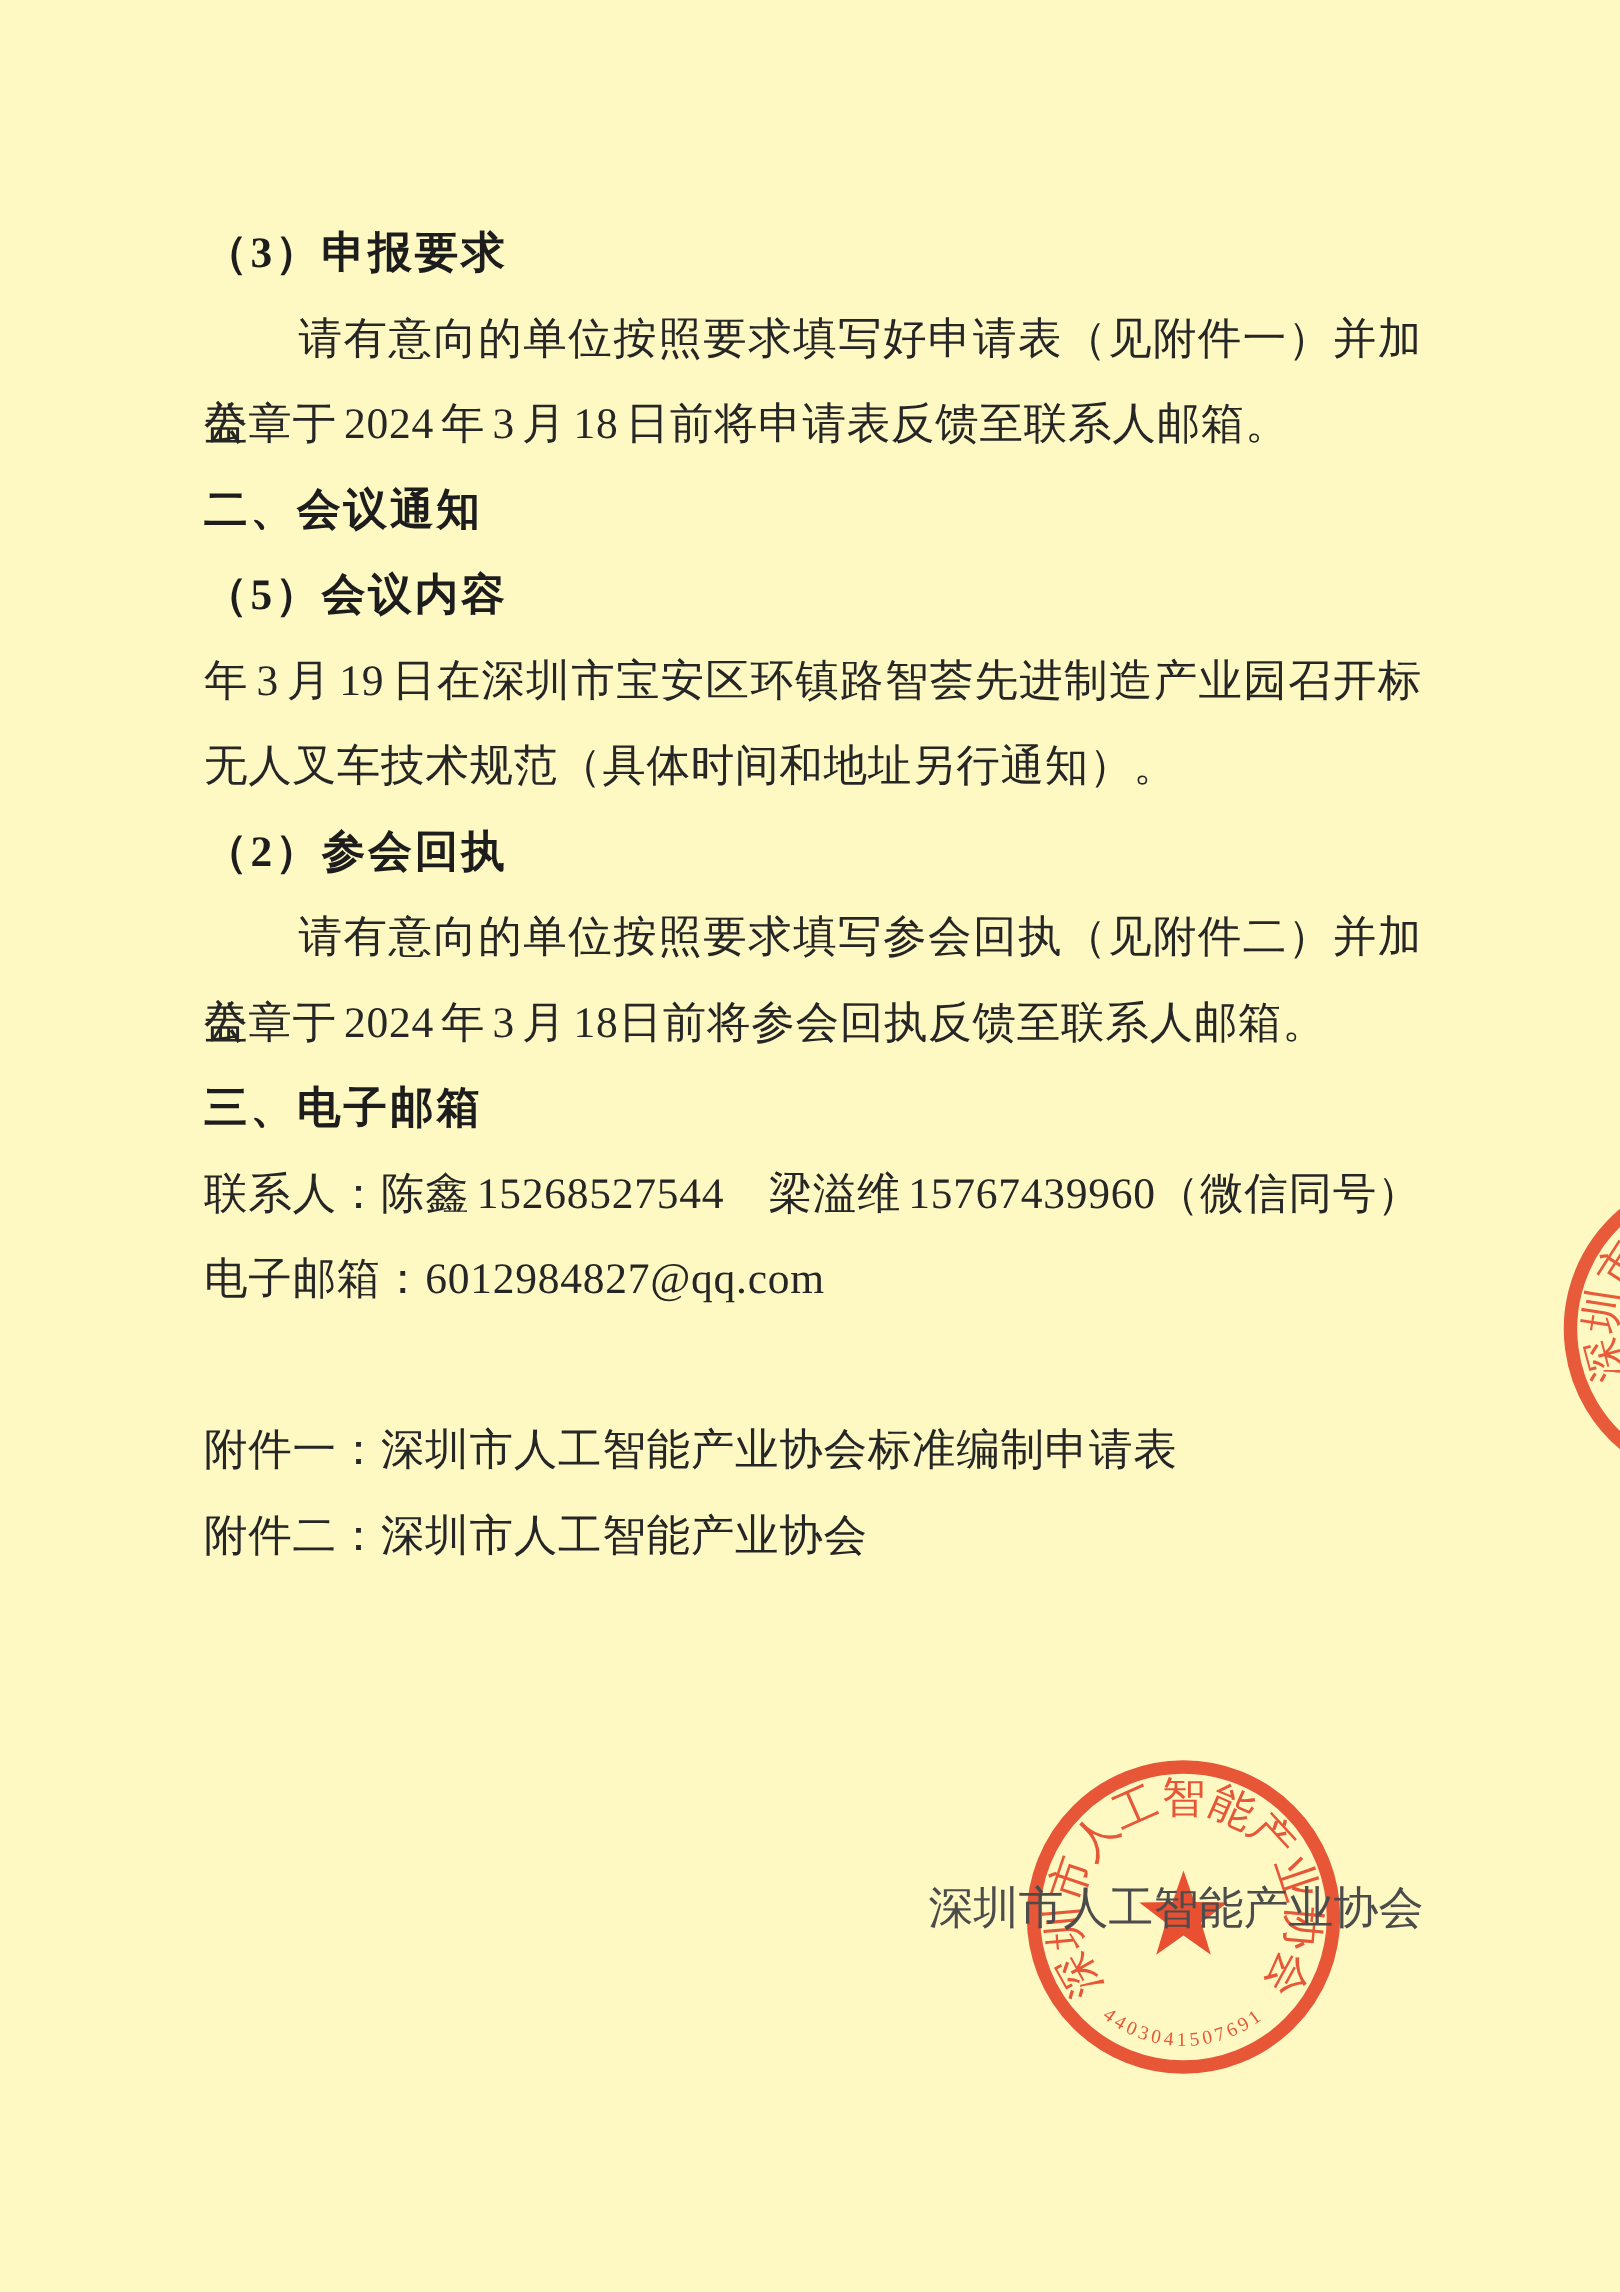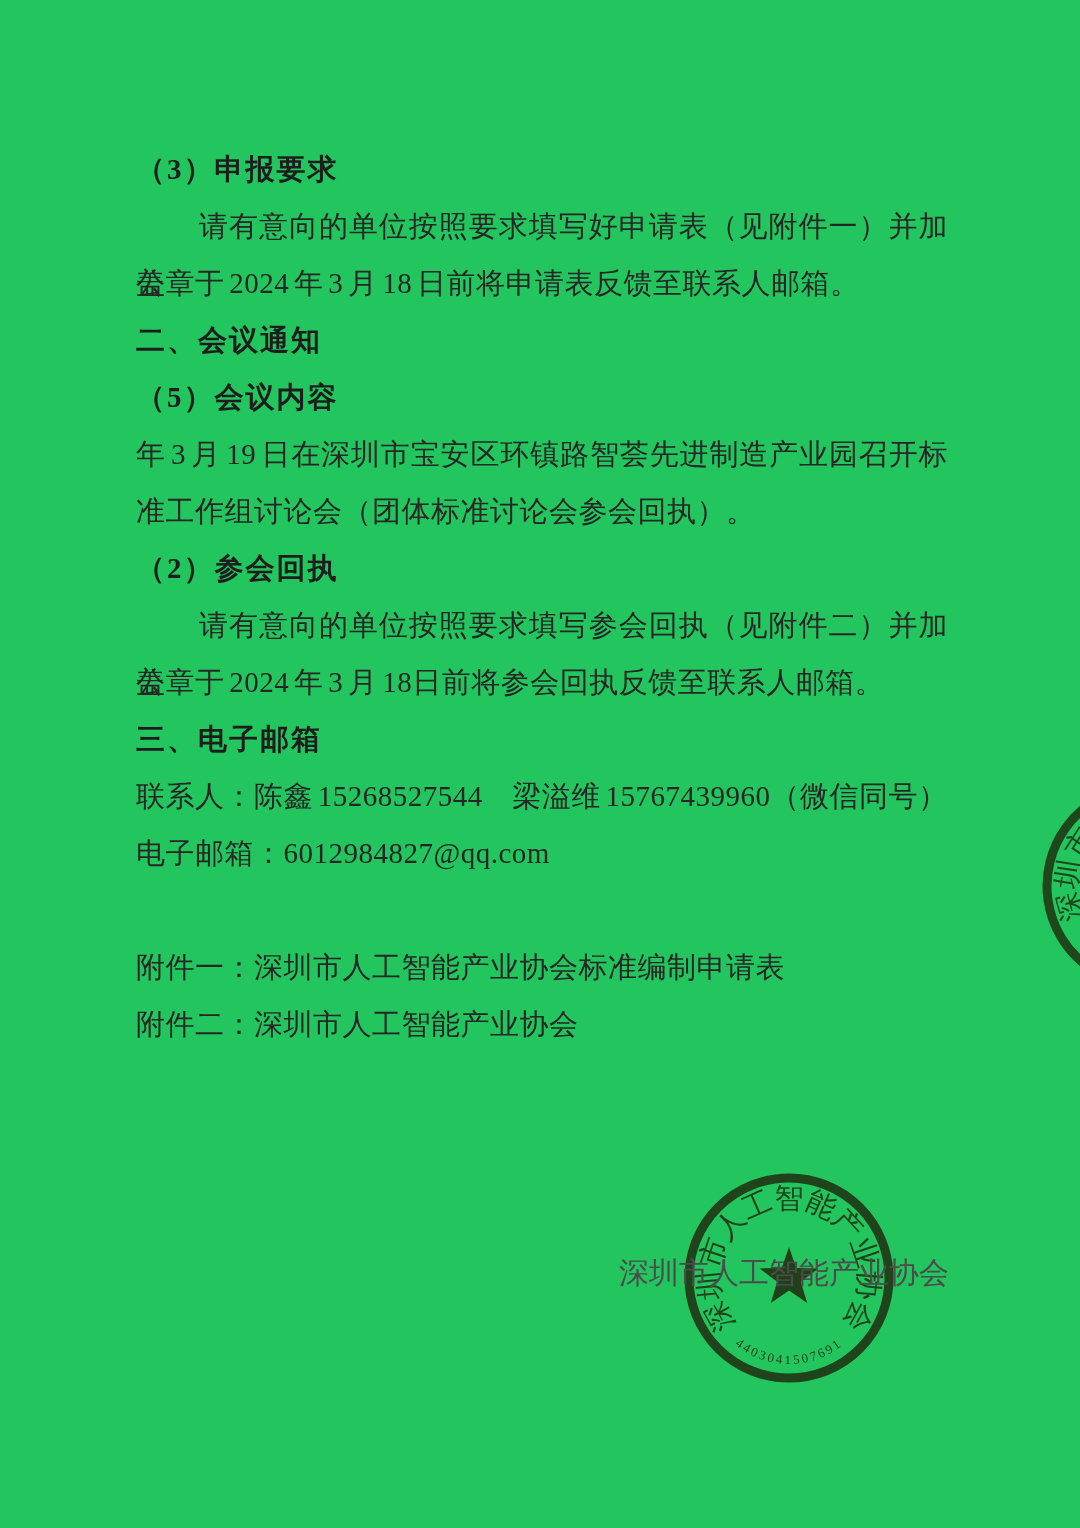--- a/index.html
+++ b/index.html
@@ -1,19 +1,19 @@
 <!DOCTYPE html>
 <html><head>
 <meta charset="utf-8">
 <style>
   html,body { margin:0; padding:0; background:#ffffff; }
   .page {
     position:relative;
     width:1080px; height:1528px;
-    background:#22c55e;
+    background:#fef9c3;
     overflow:hidden;
     font-family:"Liberation Serif","DejaVu Serif",serif;
   }
   .doc {
     position:absolute;
     left:136px; top:141px;
     width:812px;
   }
   .line {
     height:57px;
@@ -69,21 +69,21 @@
 
 <div class="page">
 
   <div class="doc" id="doc-lines">
       <div class="line h">（3）申报要求</div>
       <div class="line pi justify">请有意向的单位按照要求填写好申请表（见附件一）并加盖</div>
       <div class="line p">公章于 2024 年 3 月 18 日前将申请表反馈至联系人邮箱。</div>
       <div class="line h">二、会议通知</div>
       <div class="line h">（5）会议内容</div>
       <div class="line p justify">年 3 月 19 日在深圳市宝安区环镇路智荟先进制造产业园召开标</div>
-      <div class="line p">准工作组讨论会（团体标准讨论会参会回执）。</div>
+      <div class="line p">无人叉车技术规范（具体时间和地址另行通知）。</div>
       <div class="line h">（2）参会回执</div>
       <div class="line pi justify">请有意向的单位按照要求填写参会回执（见附件二）并加盖</div>
       <div class="line p">公章于 2024 年 3 月 18日前将参会回执反馈至联系人邮箱。</div>
       <div class="line h">三、电子邮箱</div>
       <div class="line p">联系人：陈鑫 15268527544　梁溢维 15767439960（微信同号）</div>
       <div class="line p">电子邮箱：6012984827@qq.com</div>
       <div class="line gap"></div>
       <div class="line p">附件一：深圳市人工智能产业协会标准编制申请表</div>
       <div class="line p">附件二：深圳市人工智能产业协会</div>
     </div>

